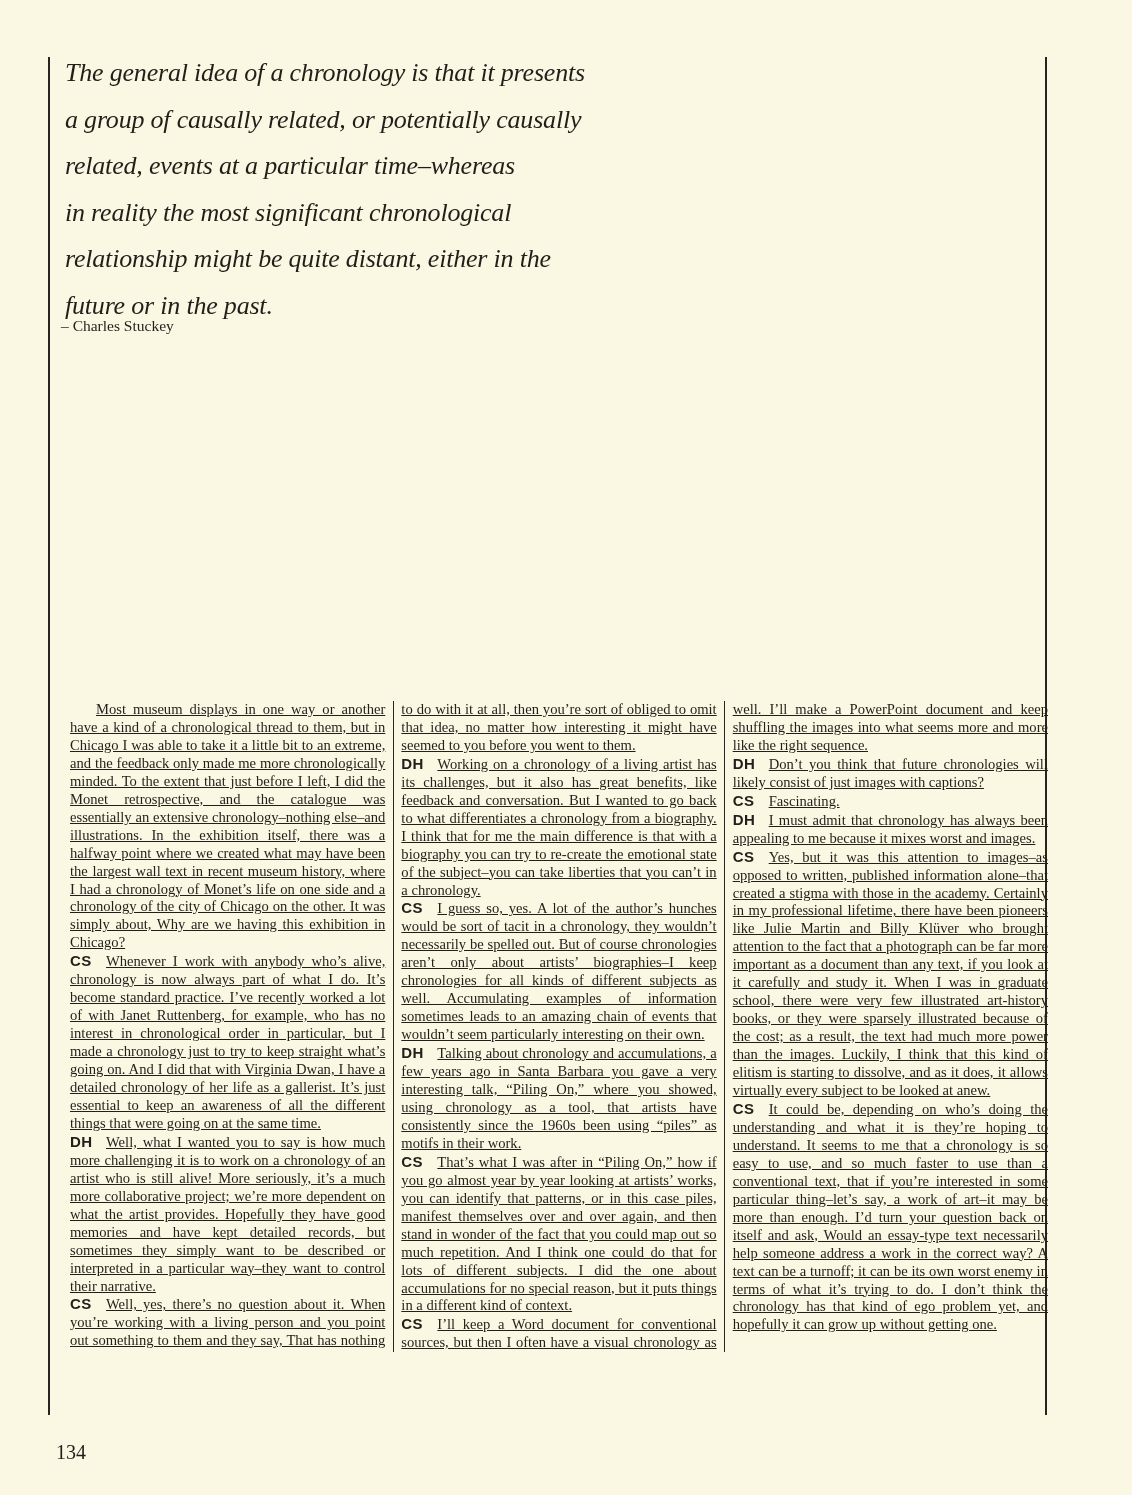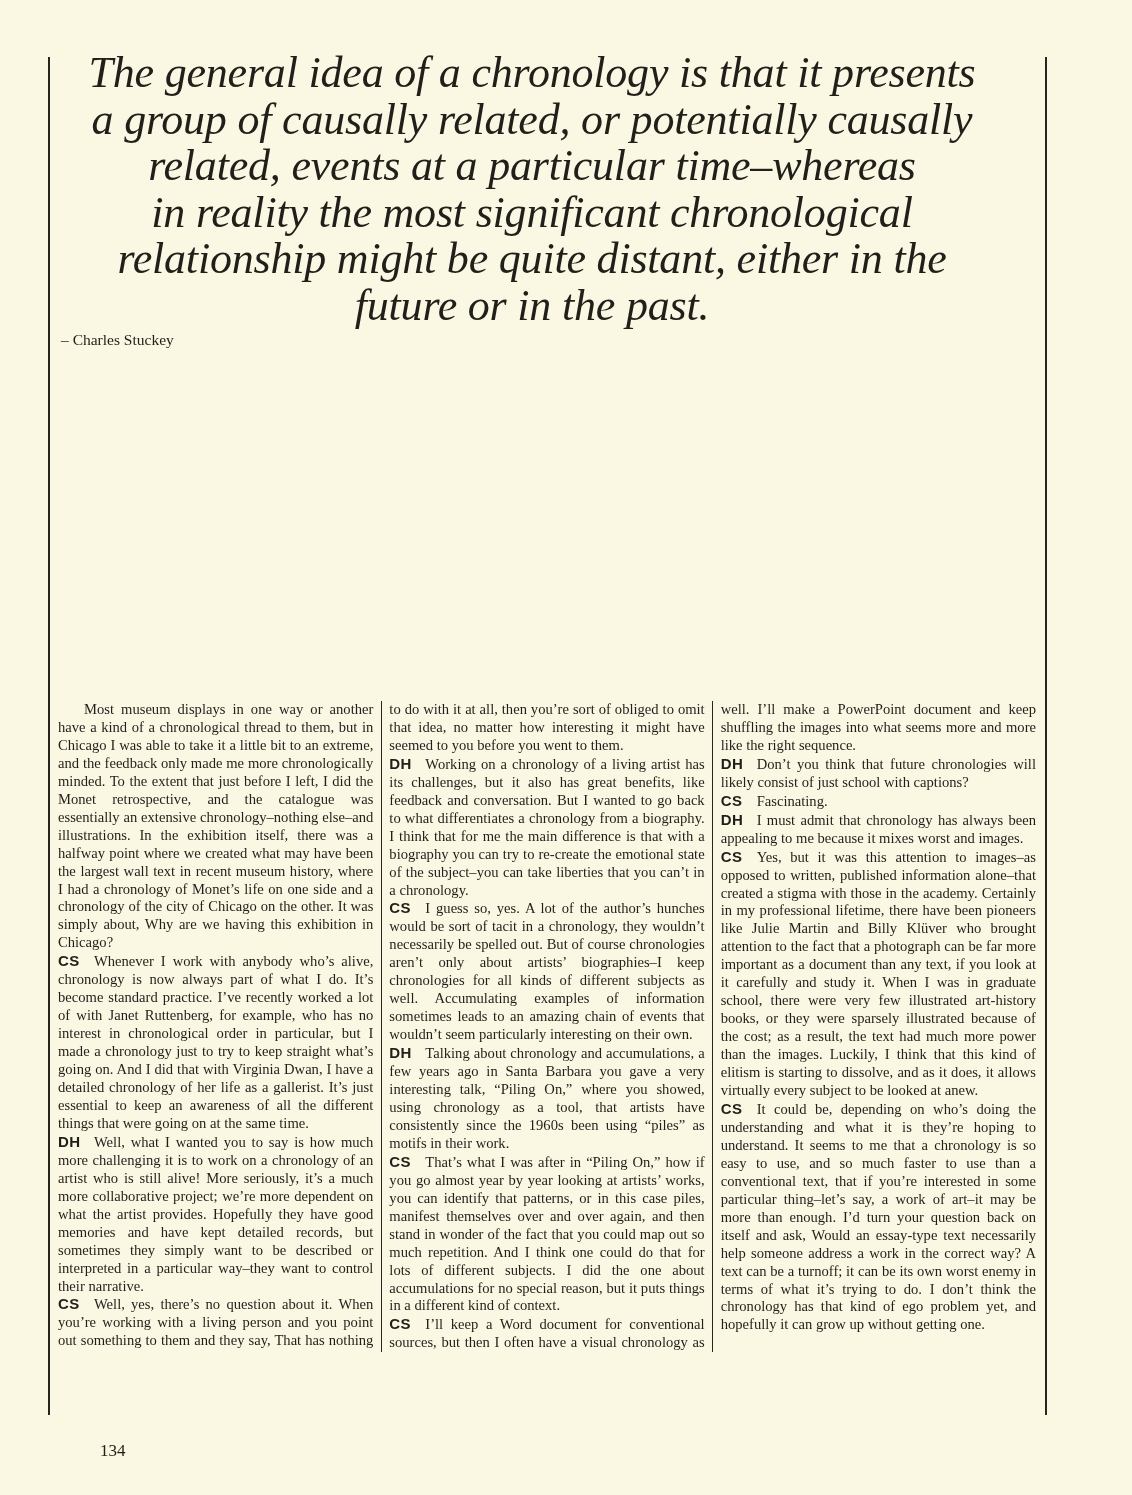--- a/index.html
+++ b/index.html
@@ -12,59 +12,57 @@
     overflow:hidden;
   }
   .vrule {
     position:absolute; top:57px; height:1358px; width:1.5px;
     background:#26251F;
   }
   .vrule.left  { left:48px; }
   .vrule.right { left:1045px; }
 
   .pull-quote {
-    position:absolute; left:57px; top:50px; width:950px;
+    position:absolute; left:65px; top:50px; width:950px;
     font-style:italic;
-    font-size:44px;
+    font-size:26px;
     line-height:46.5px;
     letter-spacing:-0.2px;
     white-space:pre-line;
-    text-align:center;
   }
   .attribution {
-    position:absolute; left:61px; top:331px;
+    position:absolute; left:61px; top:317px;
     font-size:15.5px; line-height:18px;
   }
 
   .columns {
-    position:absolute; left:58px; top:701px; width:978px;
+    position:absolute; left:70px; top:701px; width:978px;
     column-count:3;
     column-gap:16px;
     column-rule:1.5px solid #26251F;
     font-size:14.6px;
     line-height:17.95px;
     text-align:justify;
-    hyphens:auto; -webkit-hyphens:auto;
+    hyphens:auto;text-decoration:underline; -webkit-hyphens:auto;
   }
   .para { margin:0; padding:0; }
   .para.opening { text-indent:26px; }
   .speaker {
     display:inline-block; width:36px;
     font-family:"Liberation Sans", sans-serif;
     font-weight:bold;
     font-size:15px;
     letter-spacing:0.4px;
     text-indent:0;
   }
   .speaker:empty { display:none; }
 
   .pagenum {
     position:absolute; left:56px; top:1441px;
-    font-size:17px;
-    margin-left:44px;
+    font-size:20px;
   }
 </style>
 </head>
 <body>
 
 <div class="vrule left"></div>
 <div class="vrule right"></div>
 
 <div class="pull-quote">The general idea of a chronology is that it presents
 a group of causally related, or potentially causally
@@ -77,20 +75,20 @@
 <div class="columns">
   <p class="para opening"><span>Most museum displays in one way or another have a kind of a chronological thread to them, but in Chicago I was able to take it a little bit to an extreme, and the feedback only made me more chronologically minded. To the extent that just before I left, I did the Monet retrospective, and the catalogue was essentially an extensive chronology–nothing else–and illustrations. In the exhibition itself, there was a halfway point where we created what may have been the largest wall text in recent museum history, where I had a chronology of Monet’s life on one side and a chronology of the city of Chicago on the other. It was simply about, Why are we having this exhibition in Chicago?</span></p>
   <p class="para"><span class="speaker">CS</span><span>Whenever I work with anybody who’s alive, chronology is now always part of what I do. It’s become standard practice. I’ve recently worked a lot of with Janet Ruttenberg, for example, who has no interest in chronological order in particular, but I made a chronology just to try to keep straight what’s going on. And I did that with Virginia Dwan, I have a detailed chronology of her life as a gallerist. It’s just essential to keep an awareness of all the different things that were going on at the same time.</span></p>
   <p class="para"><span class="speaker">DH</span><span>Well, what I wanted you to say is how much more challenging it is to work on a chronology of an artist who is still alive! More seriously, it’s a much more collaborative project; we’re more dependent on what the artist provides. Hopefully they have good memories and have kept detailed records, but sometimes they simply want to be described or interpreted in a particular way–they want to control their narrative.</span></p>
   <p class="para"><span class="speaker">CS</span><span>Well, yes, there’s no question about it. When you’re working with a living person and you point out something to them and they say, That has nothing to do with it at all, then you’re sort of obliged to omit that idea, no matter how interesting it might have seemed to you before you went to them.</span></p>
   <p class="para"><span class="speaker">DH</span><span>Working on a chronology of a living artist has its challenges, but it also has great benefits, like feedback and conversation. But I wanted to go back to what differentiates a chronology from a biography. I think that for me the main difference is that with a biography you can try to re-create the emotional state of the subject–you can take liberties that you can’t in a chronology.</span></p>
   <p class="para"><span class="speaker">CS</span><span>I guess so, yes. A lot of the author’s hunches would be sort of tacit in a chronology, they wouldn’t necessarily be spelled out. But of course chronologies aren’t only about artists’ biographies–I keep chronologies for all kinds of different subjects as well. Accumulating examples of information sometimes leads to an amazing chain of events that wouldn’t seem particularly interesting on their own.</span></p>
   <p class="para"><span class="speaker">DH</span><span>Talking about chronology and accumulations, a few years ago in Santa Barbara you gave a very interesting talk, “Piling On,” where you showed, using chronology as a tool, that artists have consistently since the 1960s been using “piles” as motifs in their work.</span></p>
   <p class="para"><span class="speaker">CS</span><span>That’s what I was after in “Piling On,” how if you go almost year by year looking at artists’ works, you can identify that patterns, or in this case piles, manifest themselves over and over again, and then stand in wonder of the fact that you could map out so much repetition. And I think one could do that for lots of different subjects. I did the one about accumulations for no special reason, but it puts things in a different kind of context.</span></p>
   <p class="para"><span class="speaker">CS</span><span>I’ll keep a Word document for conventional sources, but then I often have a visual chronology as well. I’ll make a PowerPoint document and keep shuffling the images into what seems more and more like the right sequence.</span></p>
-  <p class="para"><span class="speaker">DH</span><span>Don’t you think that future chronologies will likely consist of just school with captions?</span></p>
+  <p class="para"><span class="speaker">DH</span><span>Don’t you think that future chronologies will likely consist of just images with captions?</span></p>
   <p class="para"><span class="speaker">CS</span><span>Fascinating.</span></p>
   <p class="para"><span class="speaker">DH</span><span>I must admit that chronology has always been appealing to me because it mixes worst and images.</span></p>
   <p class="para"><span class="speaker">CS</span><span>Yes, but it was this attention to images–as opposed to written, published information alone–that created a stigma with those in the academy. Certainly in my professional lifetime, there have been pioneers like Julie Martin and Billy Klüver who brought attention to the fact that a photograph can be far more important as a document than any text, if you look at it carefully and study it. When I was in graduate school, there were very few illustrated art-history books, or they were sparsely illustrated because of the cost; as a result, the text had much more power than the images. Luckily, I think that this kind of elitism is starting to dissolve, and as it does, it allows virtually every subject to be looked at anew.</span></p>
   <p class="para"><span class="speaker">CS</span><span>It could be, depending on who’s doing the understanding and what it is they’re hoping to understand. It seems to me that a chronology is so easy to use, and so much faster to use than a conventional text, that if you’re interested in some particular thing–let’s say, a work of art–it may be more than enough. I’d turn your question back on itself and ask, Would an essay-type text necessarily help someone address a work in the correct way? A text can be a turnoff; it can be its own worst enemy in terms of what it’s trying to do. I don’t think the chronology has that kind of ego problem yet, and hopefully it can grow up without getting one.</span></p>
 </div>
 
 <div class="pagenum">134</div>
 
 </body></html>

